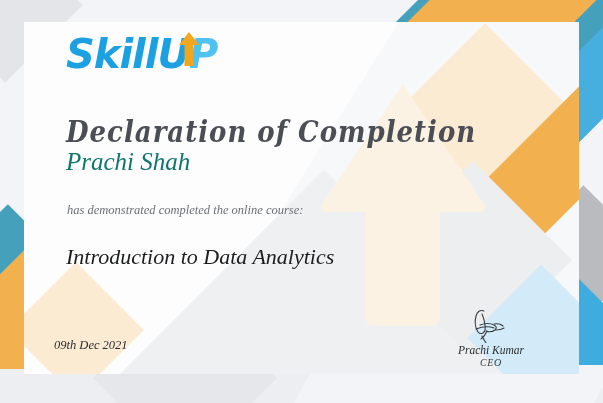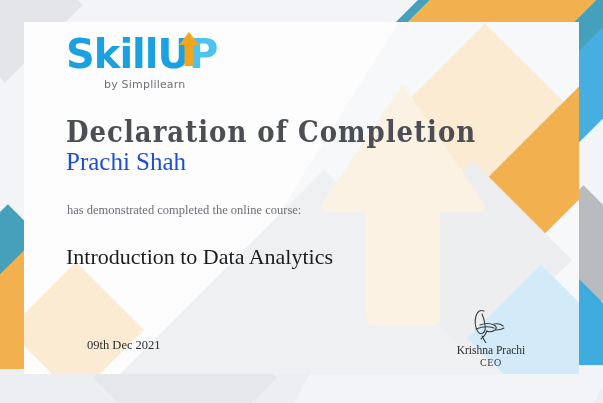--- a/index.html
+++ b/index.html
@@ -183,21 +183,21 @@
   .watermark {
     position: absolute;
     left: 318px; top: 78px;
     width: 170px; height: 250px;
     pointer-events: none;
   }
 
   
   .content {
     position: absolute;
-    left: 0; top: 0; width: 603px; height: 288px;
+    left: 0; top: 0; width: 603px; height: 288px; font-style: italic;
   }
 
   .logo {
     position: absolute;
     left: 66px; top: 34px;
     width: 200px; height: 56px;
   }
   .logo-word {
     font-family: "DejaVu Sans", sans-serif;
     font-size: 40px;
@@ -234,21 +234,21 @@
     white-space: nowrap;
     transform: scaleY(1.15);
     transform-origin: left top;
   }
 
   .recipient {
     position: absolute;
     left: 66px; top: 148px;
     font-family: "Liberation Serif", serif;
     font-size: 25px;
-    color: #1d4ed8;
+    color: #0f766e;
     white-space: nowrap;
   }
 
   .course-lead {
     position: absolute;
     left: 67px; top: 203px;
     font-family: "Liberation Serif", serif;
     font-size: 12.5px;
     color: #6b6f75;
   }
@@ -267,21 +267,21 @@
     left: 67px; top: 269px;
     width: 430px;
     font-family: "Liberation Serif", serif;
     font-size: 12.5px;
     line-height: 1.55;
     color: #75797f;
   }
 
   .date {
     position: absolute;
-    left: 87px; top: 338px;
+    left: 54px; top: 338px;
     font-family: "Liberation Serif", serif;
     font-size: 12.5px;
     color: #2b2d30;
     text-align: center;
   }
 
   .signature-block {
     position: absolute;
     left: 432px; top: 305px;
     width: 118px;
@@ -349,21 +349,20 @@
 
   <div class="content">
 
     <div class="logo">
       <div class="logo-word"><span class="logo-skill">Skill</span><span class="logo-u">U</span><span class="logo-p">P</span></div>
       <div class="logo-arrow">
         <svg width="22" height="34" viewBox="0 0 22 34" aria-hidden="true">
           <path d="M11 0 L21 13 L15.5 13 L15.5 34 L6.5 34 L6.5 13 L1 13 Z" fill="#F2A61E"></path>
         </svg>
       </div>
-      <div class="logo-sub">by Simplilearn</div>
     </div>
 
     <div class="decl-title">Declaration of Completion</div>
     <div class="recipient">Prachi Shah</div>
 
     <div class="course-lead">has demonstrated completed the online course:</div>
     <div class="course-name">Introduction to Data Analytics</div>
 
 
     <div class="date">09th Dec 2021</div>
@@ -375,18 +374,18 @@
             <path d="M52 6 q-6 -2 -8 5 q-2 8 1 14 q2 5 6 3 q3 -2 2 -8 q-1 -7 -3 -11"></path>
             <path d="M48 20 q8 -3 14 0 q4 2 1 5 q-4 3 -9 1"></path>
             <path d="M44 24 q10 -4 18 -1"></path>
             <path d="M62 19 q6 -1 9 2"></path>
             <path d="M64 25 q5 0 8 -2"></path>
             <path d="M55 26 q-2 5 -6 8"></path>
             <path d="M50 31 q2 4 4 7"></path>
           </g>
         </svg>
       </div>
-      <div class="signer-name">Krishna Prachi</div>
+      <div class="signer-name">Prachi Kumar</div>
       <div class="signer-title">CEO</div>
     </div>
 
   </div>
 </div>
 
 </body></html>

